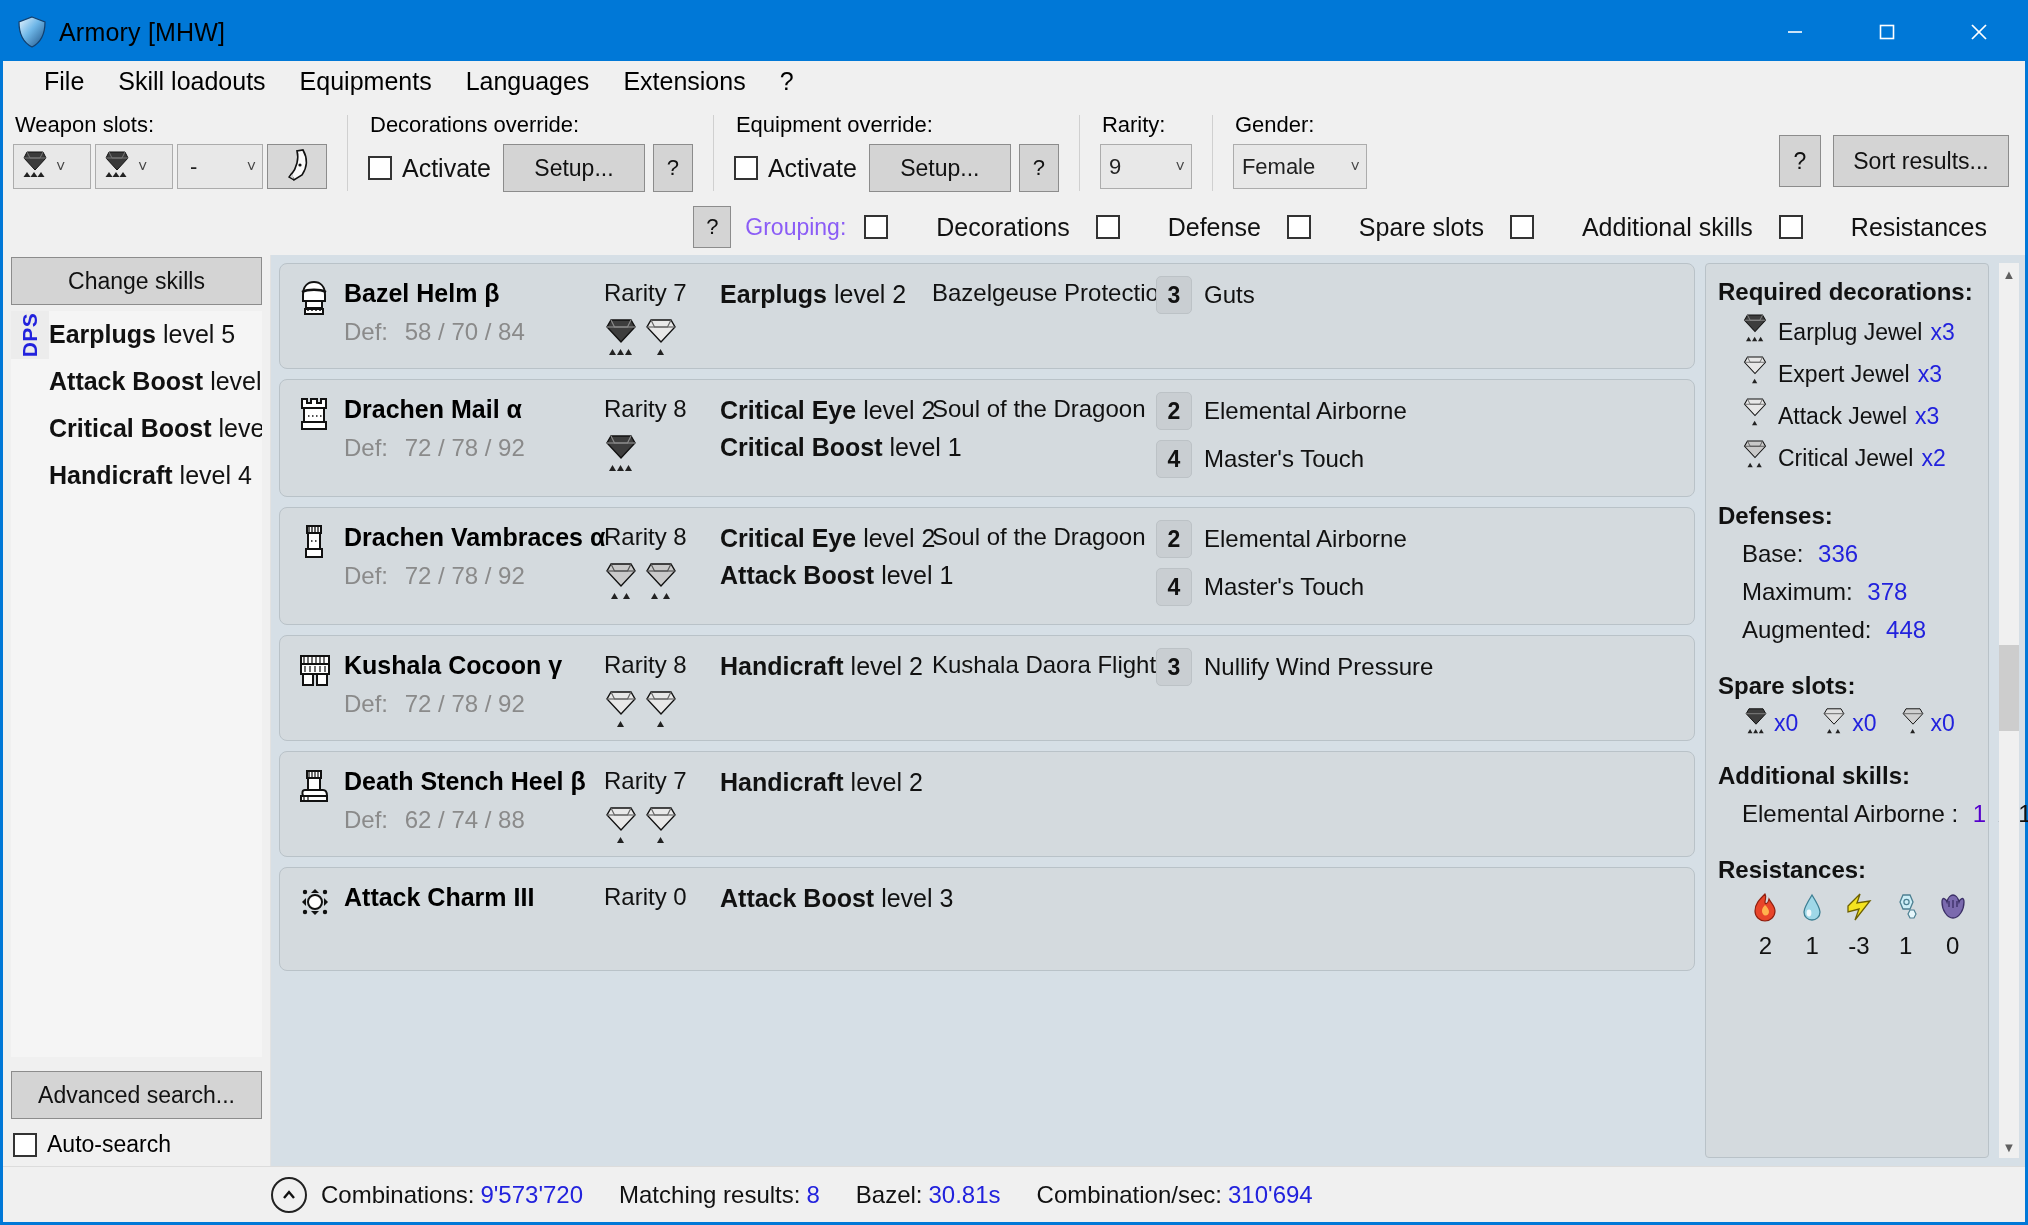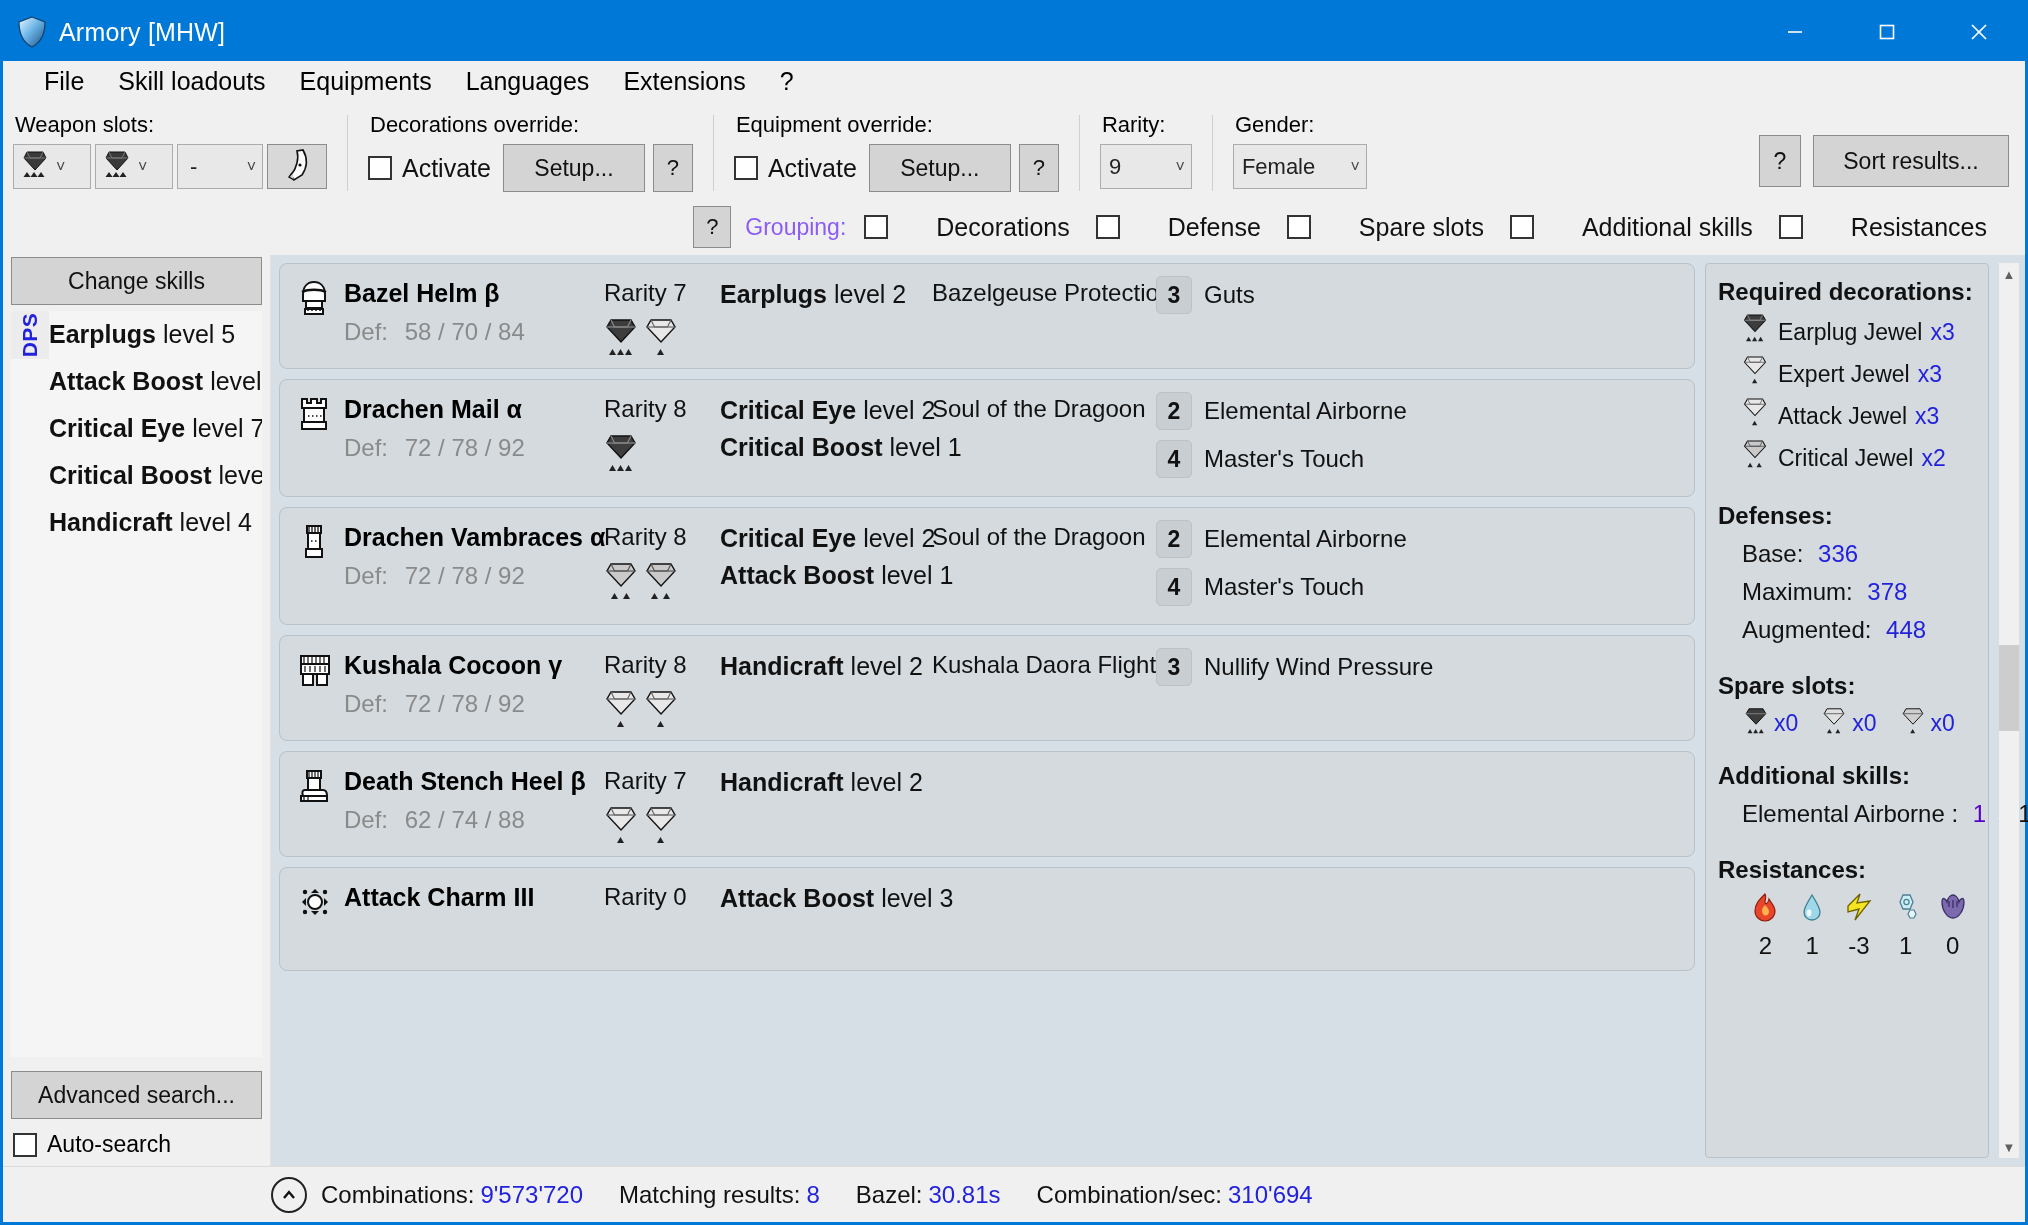--- a/index.html
+++ b/index.html
@@ -13,21 +13,21 @@
   #app {
     width: 2028px; height: 1225px;
     position: relative;
     border: 3px solid #0078d7;
     background: #f0f0f0;
     display: flex; flex-direction: column;
   }
 
   
   .titlebar {
-    height: 58px; background: #0078d7; color: #ffffff;
+    height: 58px; background: #0078d7; color: #000000;
     display: flex; align-items: center; flex: 0 0 auto;
   }
   .titlebar .appicon { margin-left: 14px; margin-right: 12px; display:flex; align-items:center; }
   .titlebar .title { font-size: 25px; letter-spacing: .2px; }
   .winbtns { margin-left: auto; display: flex; height: 100%; }
   .winbtn {
     width: 92px; height: 100%;
     display: flex; align-items: center; justify-content: center;
     color: #fff;
   }
@@ -78,21 +78,21 @@
     font-size: 23px; color: #111; display: flex; align-items: center;
     justify-content: center; padding: 0 18px;
   }
   .btn.qm { width: 40px; padding: 0; font-size: 22px; margin-left: 8px; }
   .btn.setup { width: 142px; margin-left: 12px; }
 
   .chk { display: flex; align-items: center; gap: 10px; font-size: 25px; color: #111; }
   .chkbox { width: 24px; height: 24px; border: 2px solid #333; background: #fff; flex: 0 0 auto; }
 
   .tr-right { margin-left: auto; display: flex; align-items: center; padding-right: 16px; margin-top: 28px; }
-  .btn.sort { width: 196px; height: 52px; }
+  .btn.sort { width: 176px; height: 52px; }
   .btn.qm-big { width: 42px; height: 52px; padding: 0; margin-right: 12px; }
 
   
   .grouprow {
     flex: 0 0 auto; height: 56px; background: #f0f0f0;
     display: flex; align-items: center; justify-content: flex-end;
     padding-right: 12px;
   }
   .grouprow .btn.qm { margin-right: 14px; margin-left: 0; height: 42px; width: 38px; }
   .grouping-label { font-size: 23px; color: #8b5cf6; margin-right: 18px; }
@@ -382,25 +382,20 @@
         </div>
         <div class="skill-line">
           <b>Earplugs</b>
           <i>level</i>
           <i>5</i>
         </div>
         <div class="skill-line">
           <b>Attack Boost</b>
           <i>level</i>
           
-        </div>
-        <div class="skill-line">
-          <b>Critical Eye</b>
-          <i>level</i>
-          <i>7</i>
         </div>
         <div class="skill-line">
           <b>Critical Boost</b>
           <i>level</i>
           
         </div>
         <div class="skill-line">
           <b>Handicraft</b>
           <i>level</i>
           <i>4</i>

